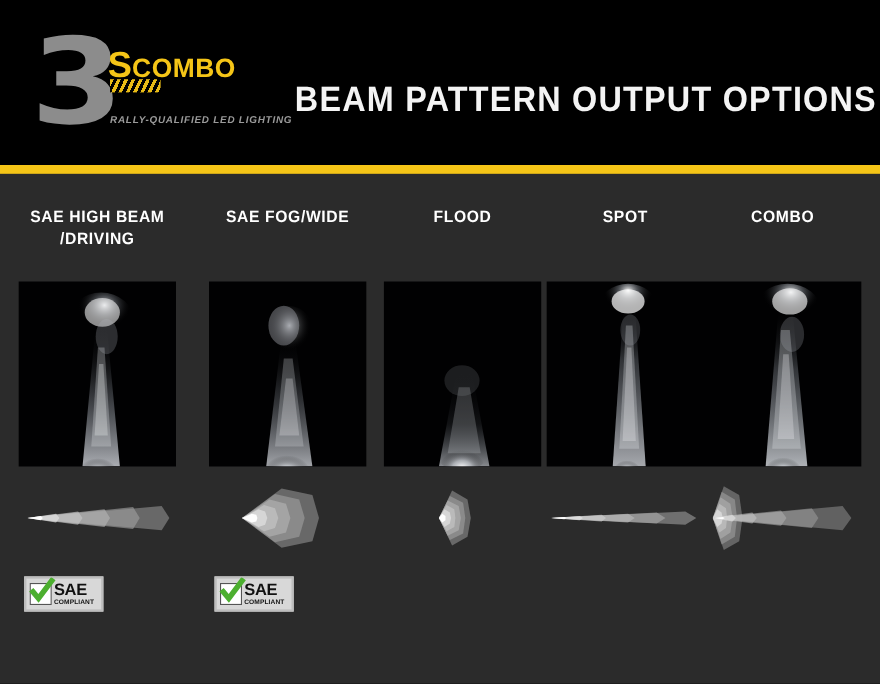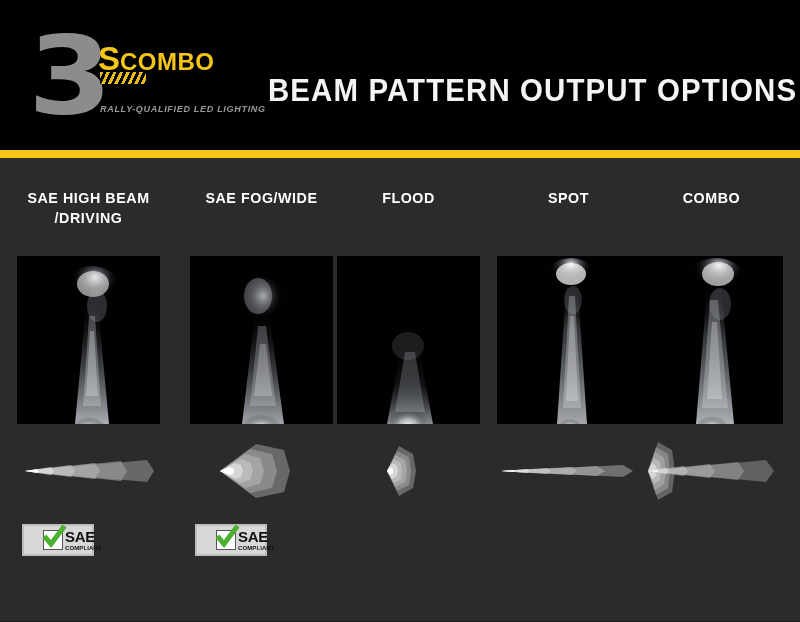--- a/index.html
+++ b/index.html
@@ -181,21 +181,21 @@
     position: absolute;
     top: 366px;
     left: 5px;
     width: 72px;
     height: 32px;
     background: #d8d8d8;
     border: 2px solid #bdbdbd;
     box-sizing: border-box;
     display: flex;
     align-items: center;
-    padding: 0 19px;
+    padding: 0 3px;
   }
   .badge-check {
     width: 20px;
     height: 20px;
     background: #ffffff;
     border: 1px solid #555;
     box-sizing: border-box;
     position: relative;
     flex: 0 0 auto;
     margin-right: 1px;
@@ -372,21 +372,21 @@
             <path d="M5 13 L10 19 L22 3" stroke="#4caf2f" stroke-width="5" fill="none" stroke-linecap="square"></path>
           </svg>
         </span>
         <span class="badge-text">
           <span class="badge-sae">SAE</span>
           <span class="badge-compliant">COMPLIANT</span>
         </span>
       </div>
     </div>
 
-    <div class="col" style="left:337px;">
+    <div class="col" style="left:349px;">
       <div class="col-label">
         <span>FLOOD</span>
         <span class="l2"></span>
       </div>
 
       <div class="photo">
         <svg class="road" viewBox="0 0 143 168" preserveAspectRatio="none">
           <defs>
             <radialGradient id="g3a" cx="50%" cy="93%" r="40%">
               <stop offset="0%" stop-color="#ffffff" stop-opacity="1"></stop>

